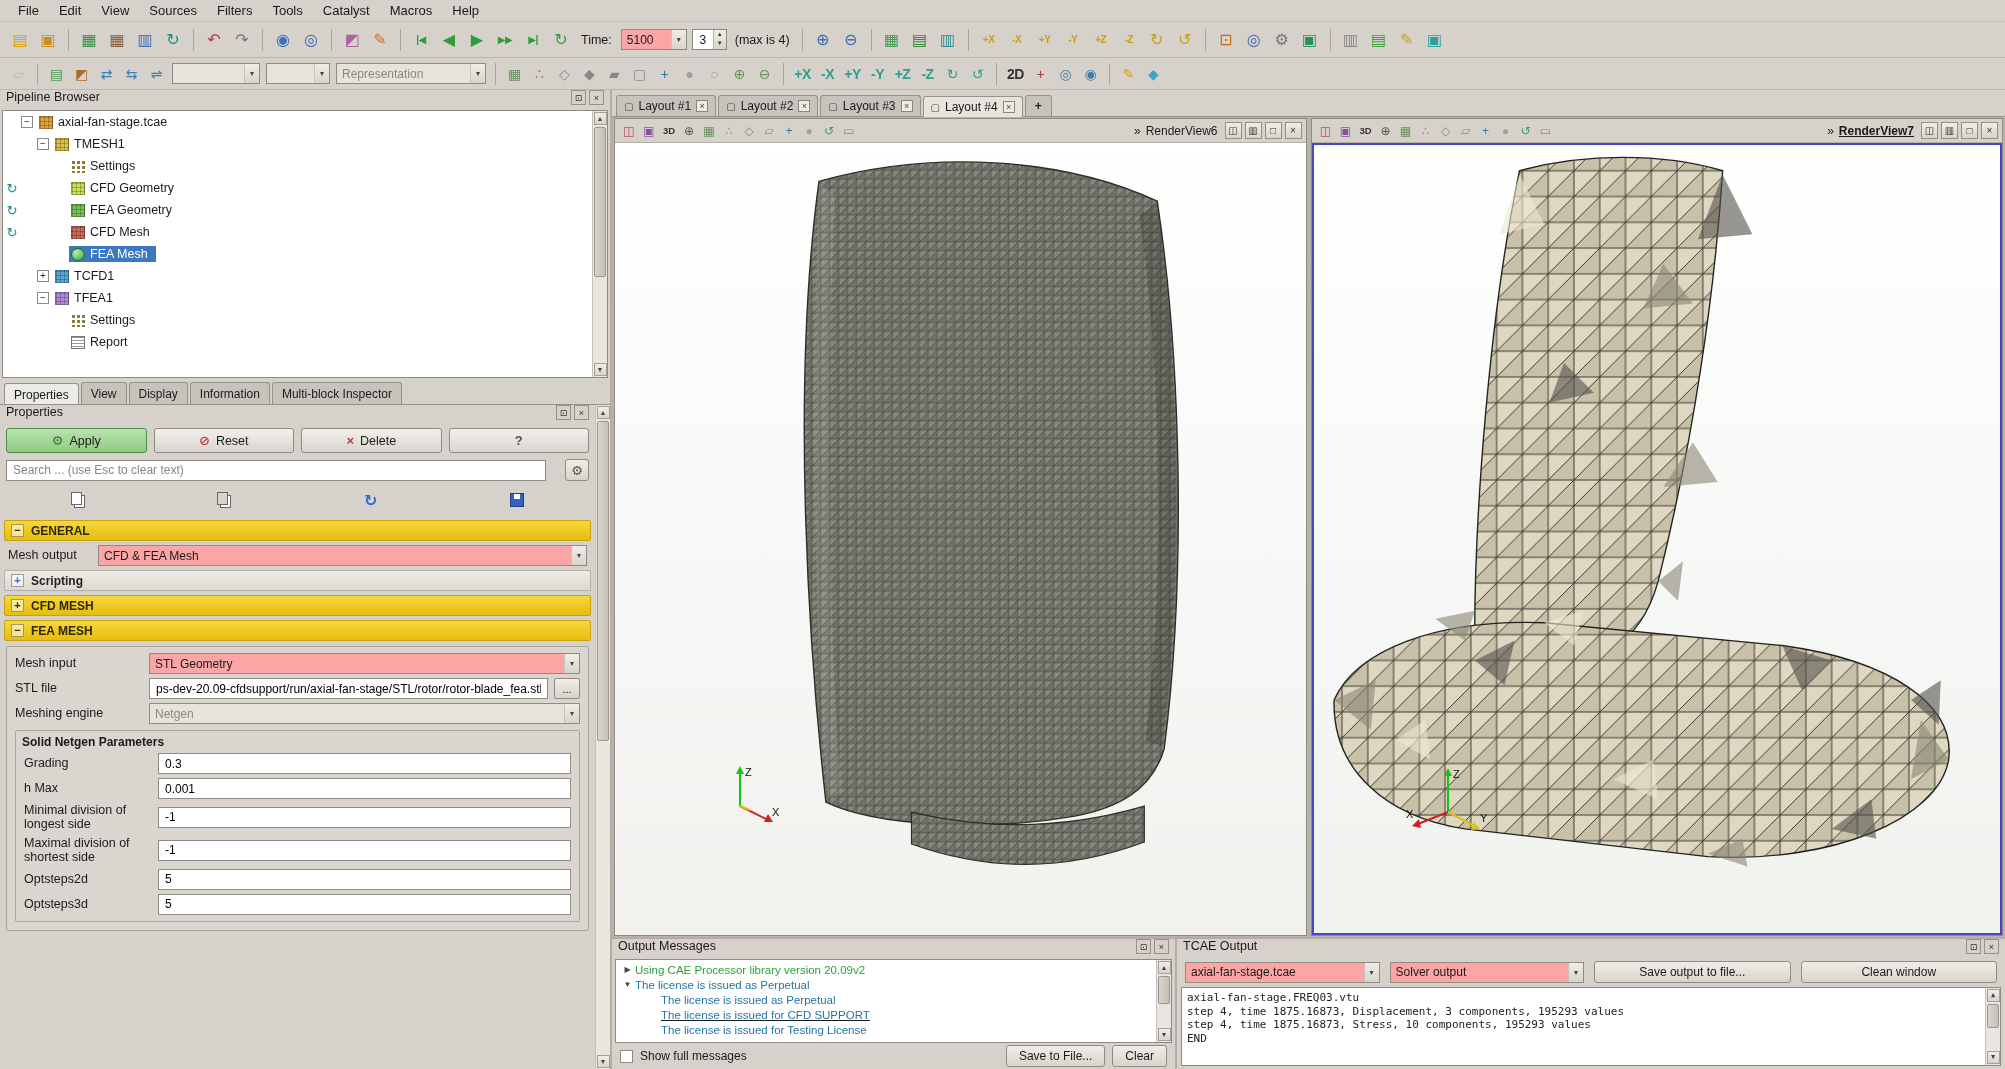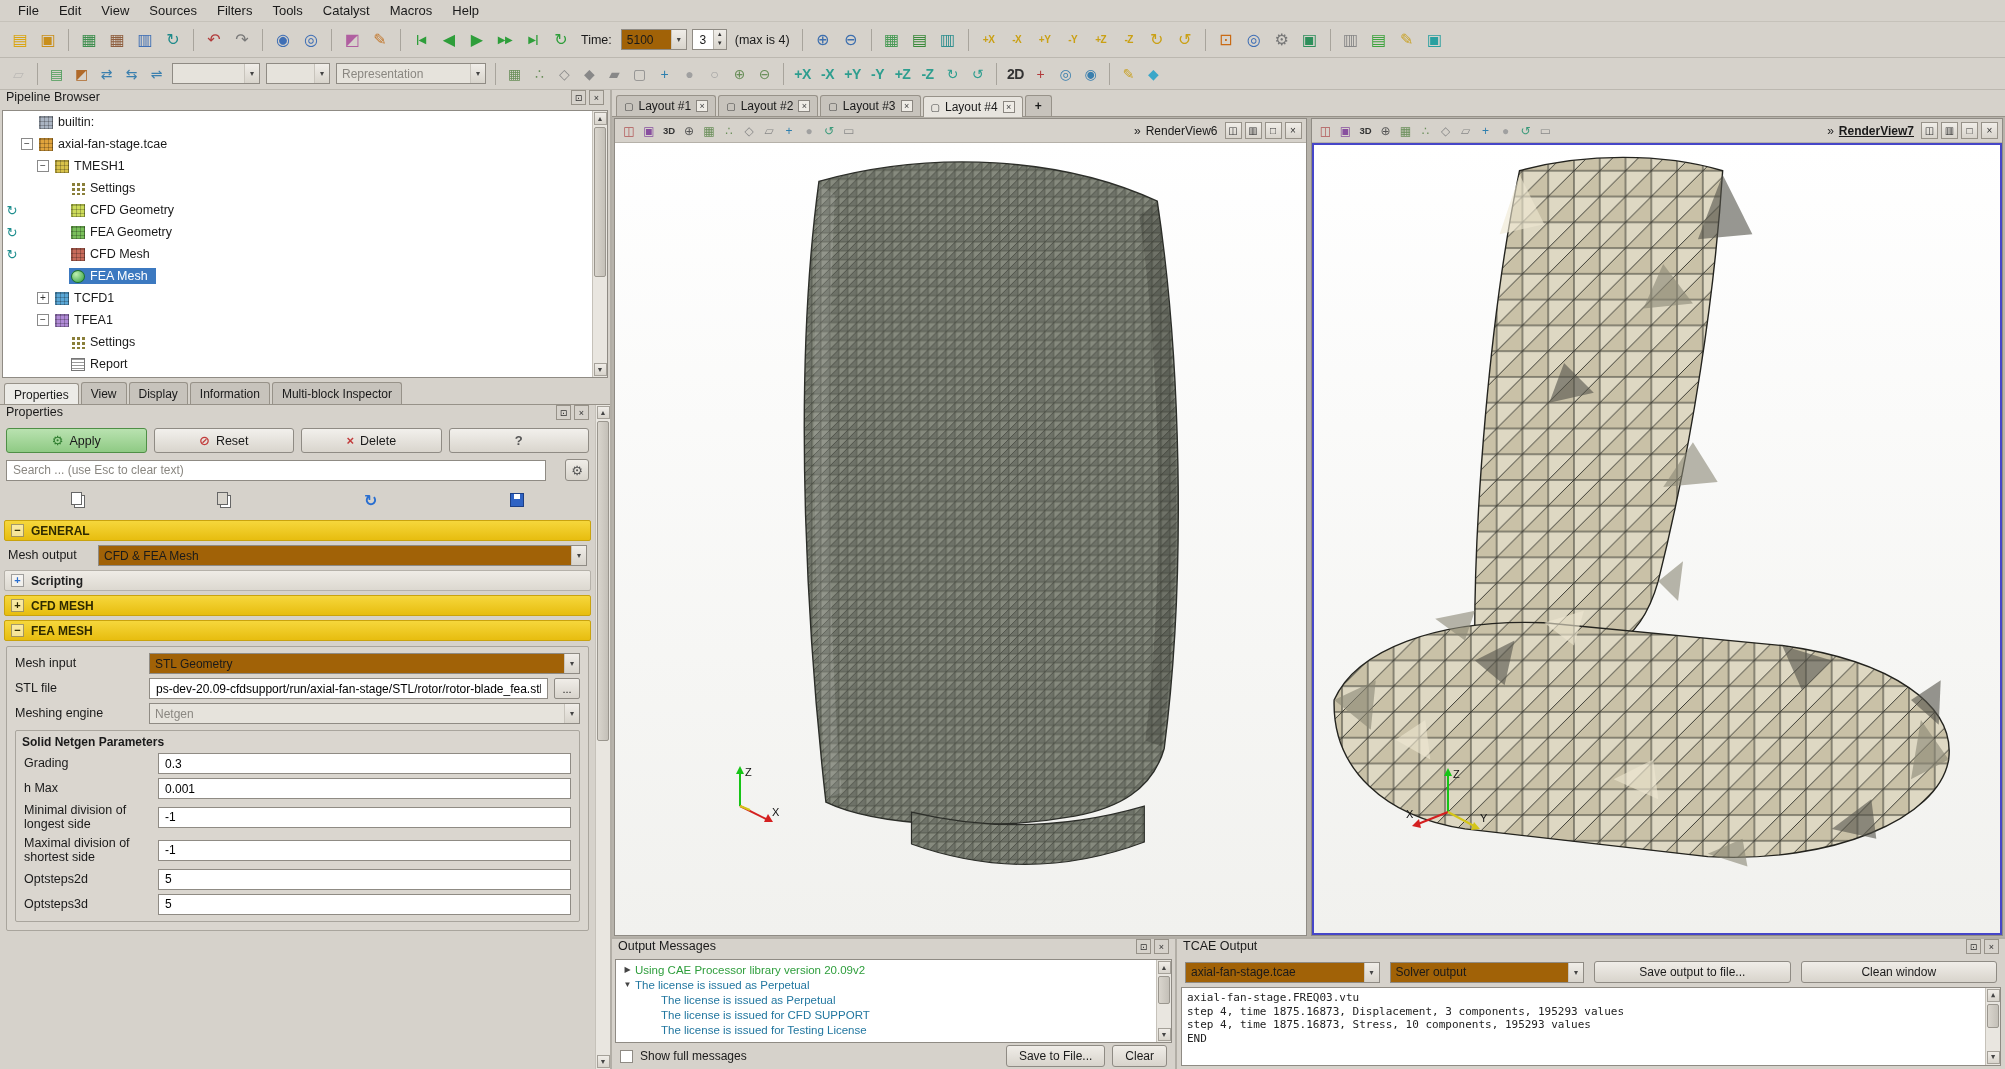--- a/index.html
+++ b/index.html
@@ -14,21 +14,21 @@
   .tbar{display:flex;align-items:center;height:36px;padding:0 6px;background:#d6d2cb;border-bottom:1px solid #bcb8b0;white-space:nowrap}
   #tbrow2{height:32px}
   .tbgroup{display:inline-flex;align-items:center}
   .tbtn{width:26px;height:26px;display:inline-flex;align-items:center;justify-content:center;
         font-size:16px;margin:0 1px;border:1px solid transparent;border-radius:2px;cursor:default}
   #tbrow2 .tbtn{width:23px;height:23px;font-size:14px}
   .tbtn.txt{font-size:10px;font-weight:bold;letter-spacing:-0.5px}
   .tbtn.dis{opacity:.45}
   .tsep{width:1px;height:22px;background:#a8a49c;margin:0 6px;display:inline-block}
   .tlabel{font-size:12.5px;margin:0 6px}
-  .combo{display:inline-flex;align-items:center;justify-content:space-between;background:#a16207;
+  .combo{display:inline-flex;align-items:center;justify-content:space-between;background:#fca5a5;
          border:1px solid #8f8b84;height:21px;padding:0 0 0 5px;font-size:12px;margin:0 3px}
   .combo .cval{overflow:hidden;white-space:nowrap;flex:1}
   .combo .arr{width:15px;text-align:center;color:#444;font-size:8px;border-left:1px solid #c8c4bc;
               margin-left:4px;background:linear-gradient(#f0ede8,#d8d4cc);height:100%;display:flex;align-items:center;justify-content:center}
   .combo.dis{background:#e6e3dc;color:#8a8781}
   .spin{display:inline-flex;align-items:stretch;border:1px solid #8f8b84;background:#fff;height:21px;margin:0 2px}
   .spin .sval{width:20px;display:flex;align-items:center;justify-content:center;font-size:12px}
   .spin .spb{display:flex;flex-direction:column;border-left:1px solid #b5b1a9;background:linear-gradient(#f0ede8,#d8d4cc)}
   .spin .spb i{font-style:normal;font-size:6px;line-height:9px;padding:0 3px;color:#333}
 
@@ -299,29 +299,20 @@
     <div class="leftpanel">
       <div class="paneltitle">
         <span>Pipeline Browser</span>
         <span class="winbtns">
           <span class="winbtn">⊡</span>
           <span class="winbtn">×</span>
         </span>
       </div>
       <div class="tree">
         <div id="tree-rows">
-            <div class="trow">
-              <span class="gut"></span>
-              <span class="tind" style="width: 0px;"></span>
-              <span class="expsp"></span>
-              <span class="lblbox">
-                <span class="ticon ic-pc"></span>
-                <span class="tlbl">builtin:</span>
-              </span>
-            </div>
             <div class="trow">
               <span class="gut"></span>
               <span class="tind" style="width: 0px;"></span>
               <span class="exp">−</span>
               <span class="lblbox">
                 <span class="ticon ic-tcae"></span>
                 <span class="tlbl">axial-fan-stage.tcae</span>
               </span>
             </div>
             <div class="trow">
@@ -717,21 +708,21 @@
                   <span class="omtext" style="color: rgb(46, 158, 60);">Using CAE Processor library version 20.09v2</span>
                 </div>
                 <div class="omrow" style="padding-left: 2px;">
                   <span class="omark">▼</span>
                   <span class="omtext" style="color: rgb(34, 119, 160);">The license is issued as  Perpetual</span>
                 </div>
                 <div class="omrow" style="padding-left: 28px;">
                   <span class="omark"></span>
                   <span class="omtext" style="color: rgb(34, 119, 160);">The license is issued as  Perpetual</span>
                 </div>
-                <div class="omrow" style="padding-left: 28px;">
+                <div class="omrow" style="padding-left: 28px; text-decoration: underline;">
                   <span class="omark"></span>
                   <span class="omtext" style="color: rgb(34, 119, 160);">The license is issued for CFD SUPPORT</span>
                 </div>
                 <div class="omrow" style="padding-left: 28px;">
                   <span class="omark"></span>
                   <span class="omtext" style="color: rgb(34, 119, 160);">The license is issued for Testing License</span>
                 </div>
               </div>
             <div class="vsb">
               <span class="sbarw">▲</span>

